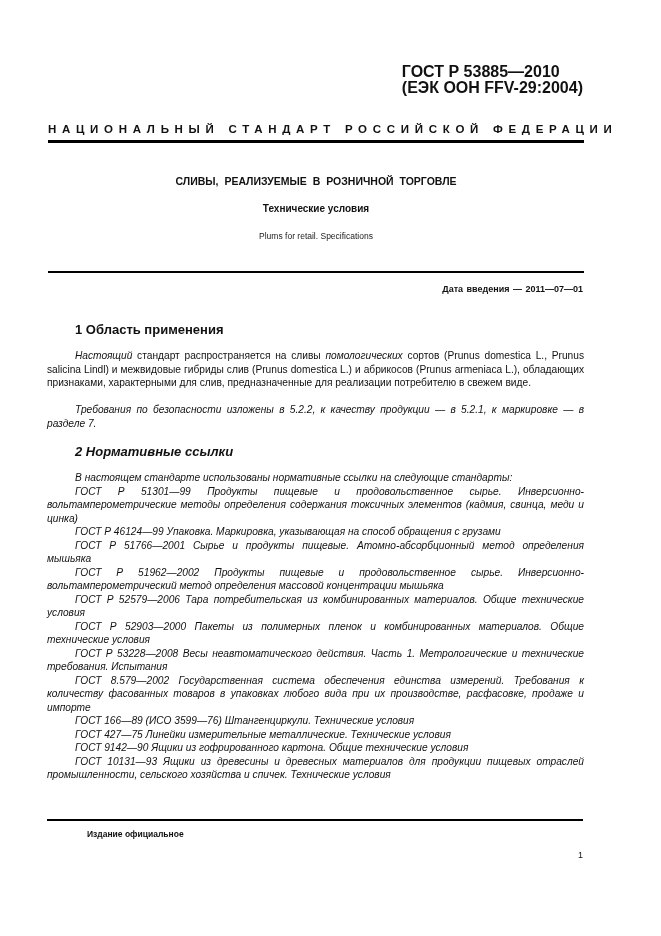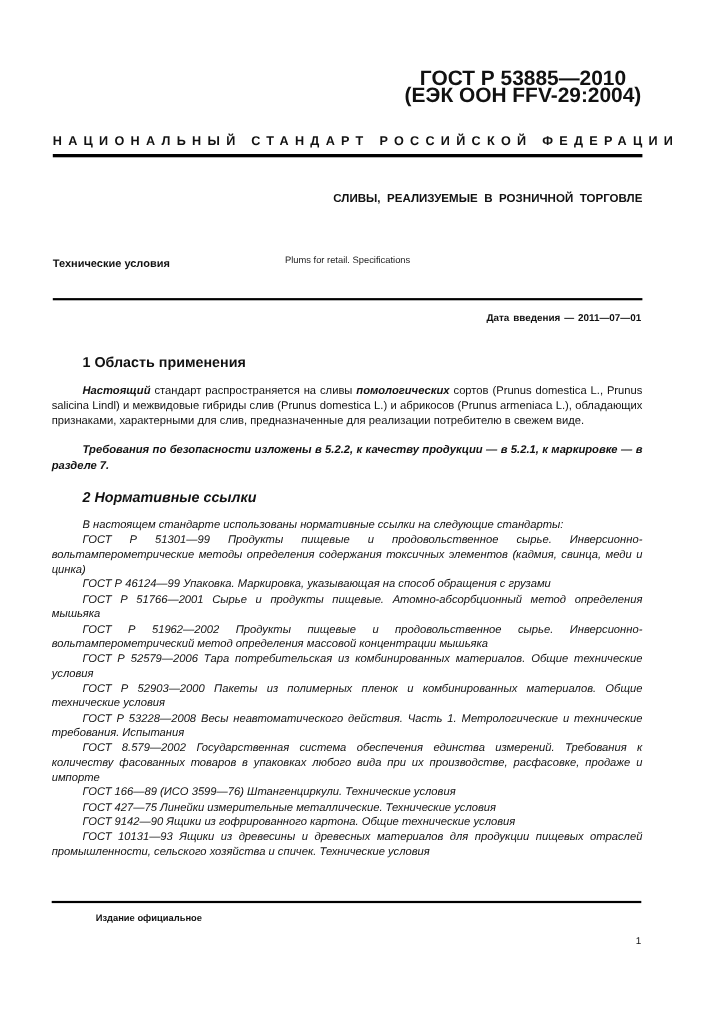--- a/index.html
+++ b/index.html
@@ -1,35 +1,35 @@
 <!DOCTYPE html>
 <html><head>
   <meta charset="utf-8">
   <style>
     html, body { margin: 0; padding: 0; background: #ffffff; }
     body { width: 661px; height: 936px; position: relative; overflow: hidden;
            font-family: "Liberation Sans", "DejaVu Sans", sans-serif; color: #111; }
     .abs { position: absolute; }
-    .gost-id { right: 78px; top: 64px; text-align: center; font-weight: bold; font-size: 19px; line-height: 16px; }
+    .gost-id { right: 78px; top: 64px; text-align: left; font-weight: bold; font-size: 16px; line-height: 16px; }
     .national { left: 48px; top: 123px; width: 536px; font-weight: bold; font-size: 11.5px;
                 letter-spacing: 5.7px; white-space: nowrap; }
     .rule { background: #000; }
     .rule-top { left: 48px; top: 140px; width: 536px; height: 3px; }
     .rule-mid { left: 48px; top: 271px; width: 536px; height: 2px; }
     .rule-bottom { left: 47px; top: 819px; width: 536px; height: 2px; }
-    .title { left: 48px; width: 536px; top: 175px; text-align: right; font-weight: bold; font-size: 10.5px; word-spacing: 3px; }
-    .subtitle { left: 48px; width: 536px; top: 203px; text-align: left; font-weight: bold; font-size: 10px; margin-top: 32px; }
+    .title { left: 48px; width: 536px; top: 175px; text-align: center; font-weight: bold; font-size: 10.5px; word-spacing: 3px; }
+    .subtitle { left: 48px; width: 536px; top: 203px; text-align: center; font-weight: bold; font-size: 10px; }
     .en-title { left: 48px; width: 536px; top: 231px; text-align: center; font-size: 8.5px; color: #222; }
     .date { right: 78px; top: 284px; font-weight: bold; font-size: 9px; word-spacing: 1px; }
     .sec-head { left: 75px; font-weight: bold; font-size: 13px; }
     .sec1 { top: 322px; }
     .sec2 { top: 444px; font-style: italic; }
     .para { left: 47px; width: 537px; font-size: 10.2px; line-height: 13.5px; text-align: justify; }
     .para .ind { display: inline-block; width: 28px; }
-    .it { font-style: italic; font-weight: bold; }
+    .it { font-style: italic; }
     .p1 { top: 349px; }
     .p2 { top: 403px; }
     .refs { left: 47px; top: 471px; width: 537px; font-size: 10.2px; line-height: 13.5px; font-style: italic; }
     .refs div { text-align: justify; }
     .refs .ref { text-indent: 28px; }
     .footer-label { left: 47px; top: 829px; font-weight: bold; font-size: 8.5px; padding-left: 40px; }
     .page-num { left: 578px; top: 850px; font-size: 9px; }
   </style>
 </head>
 <body>

